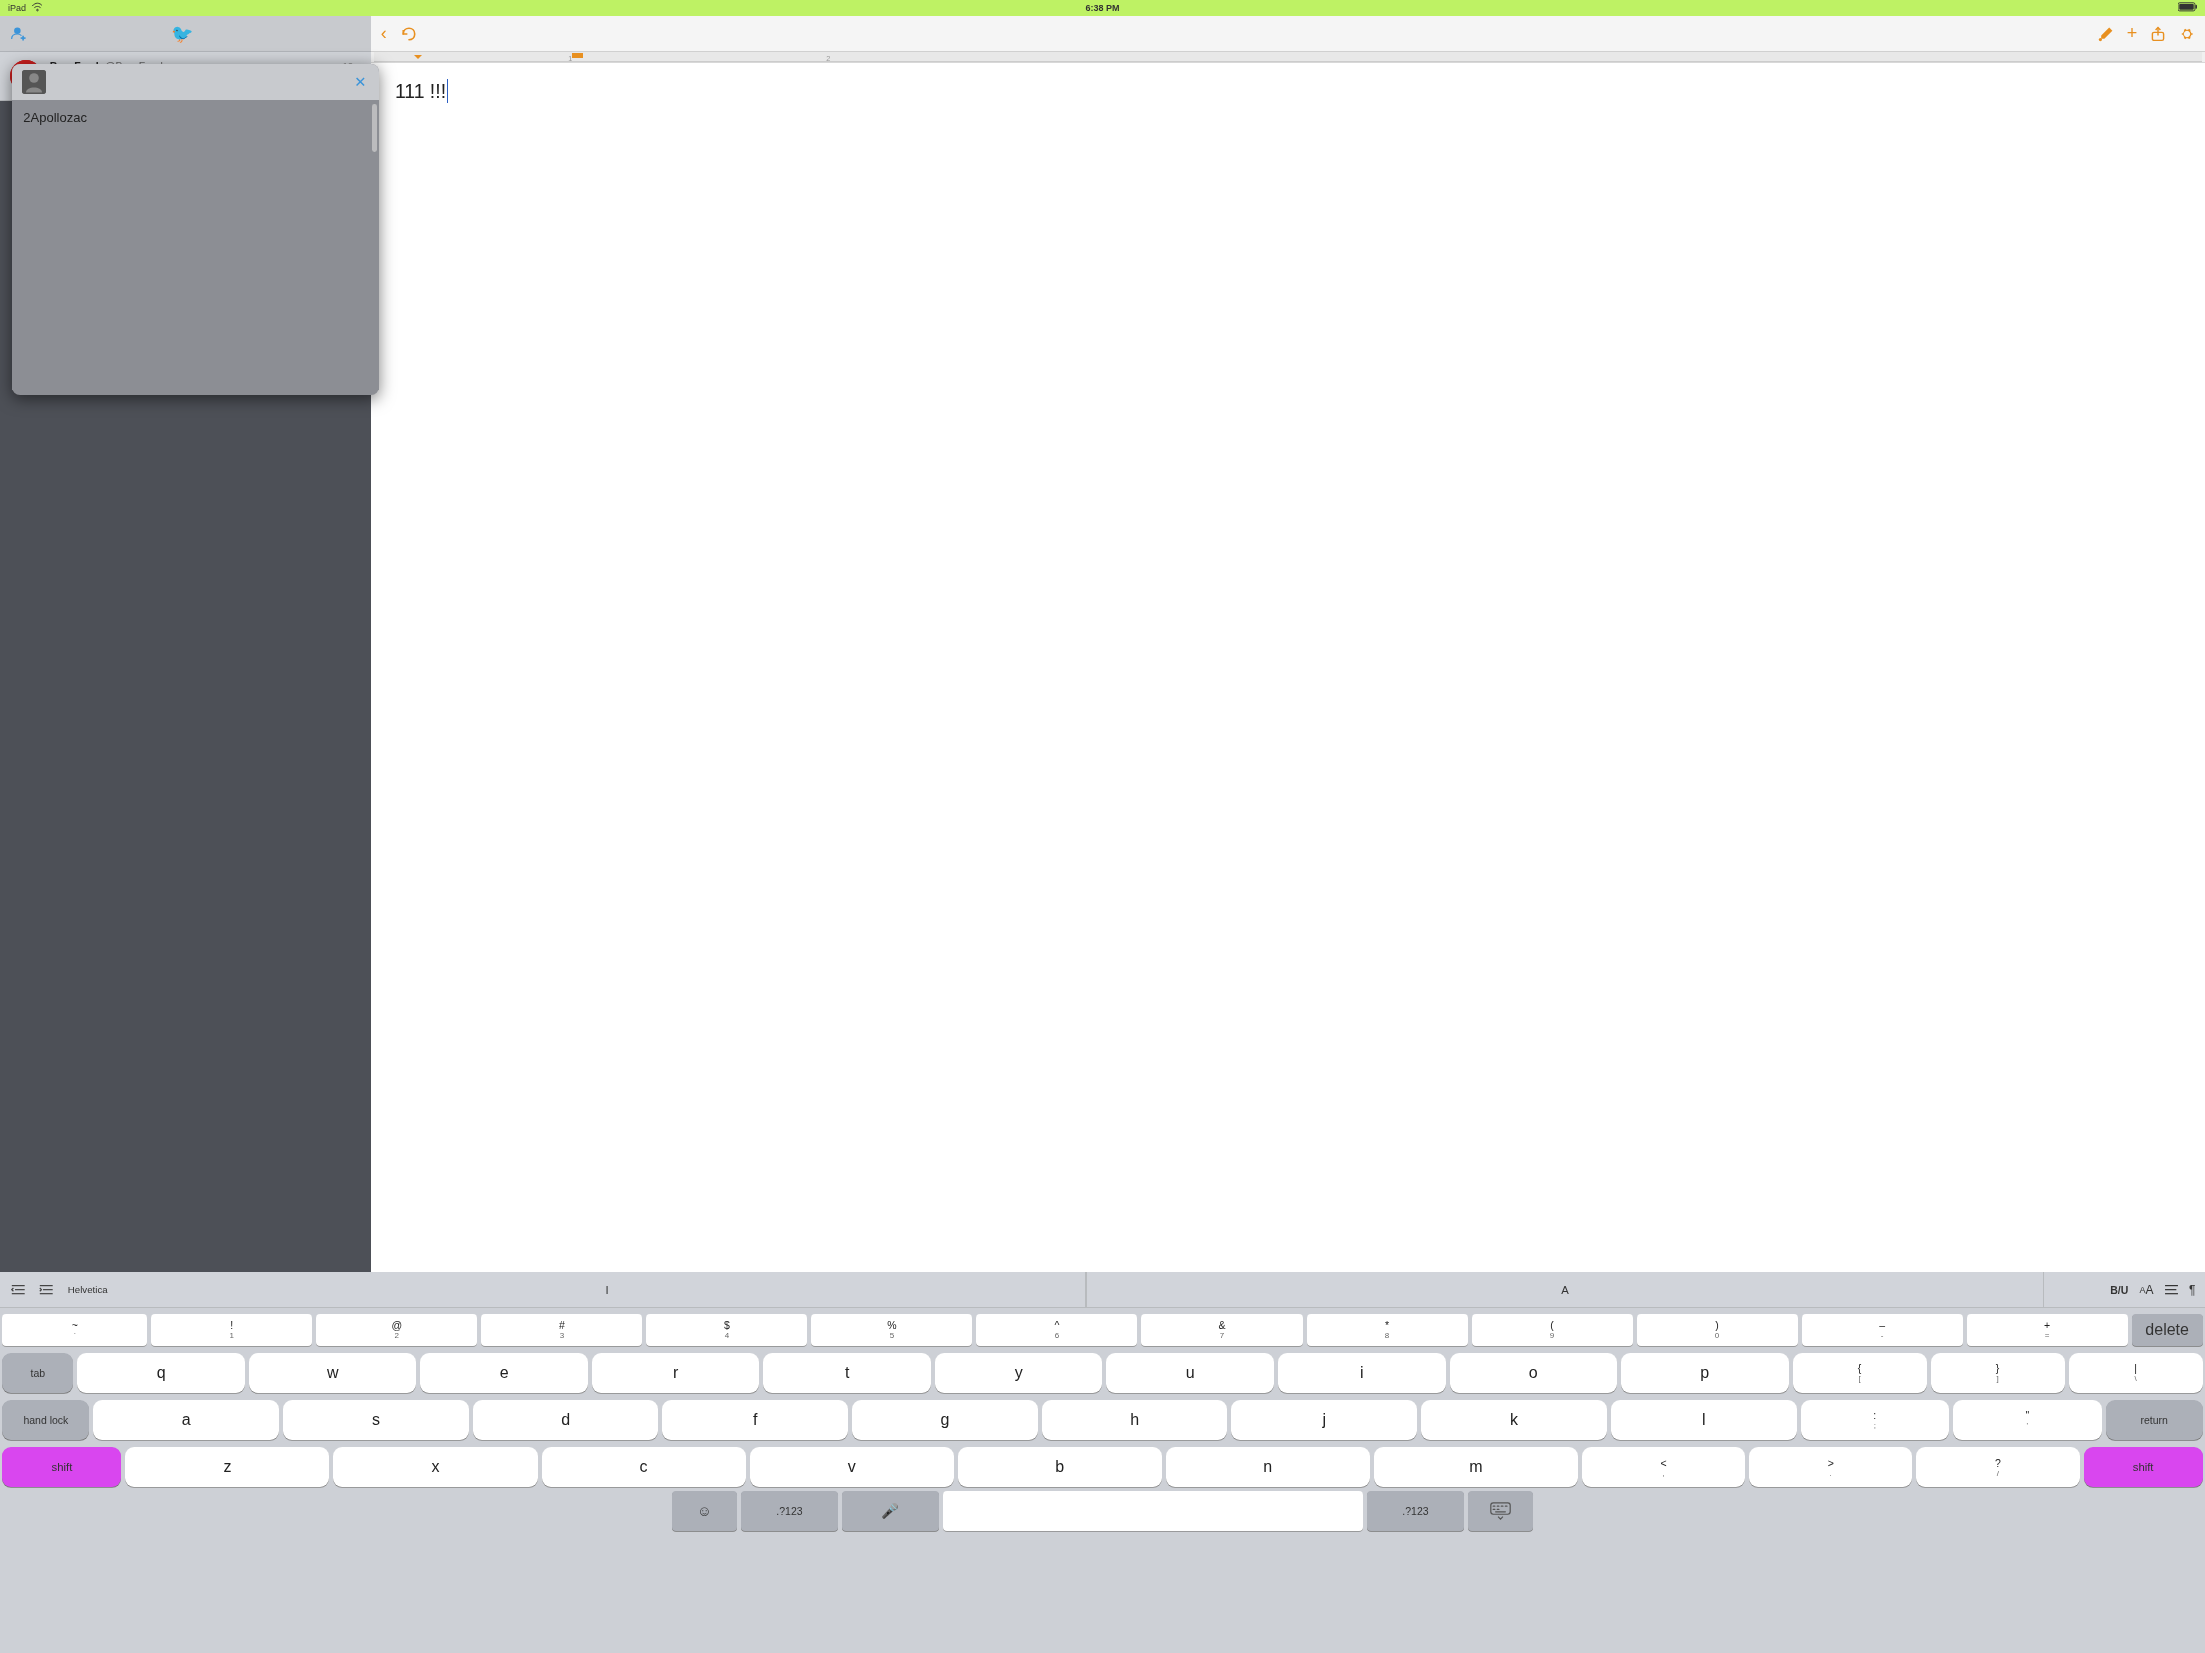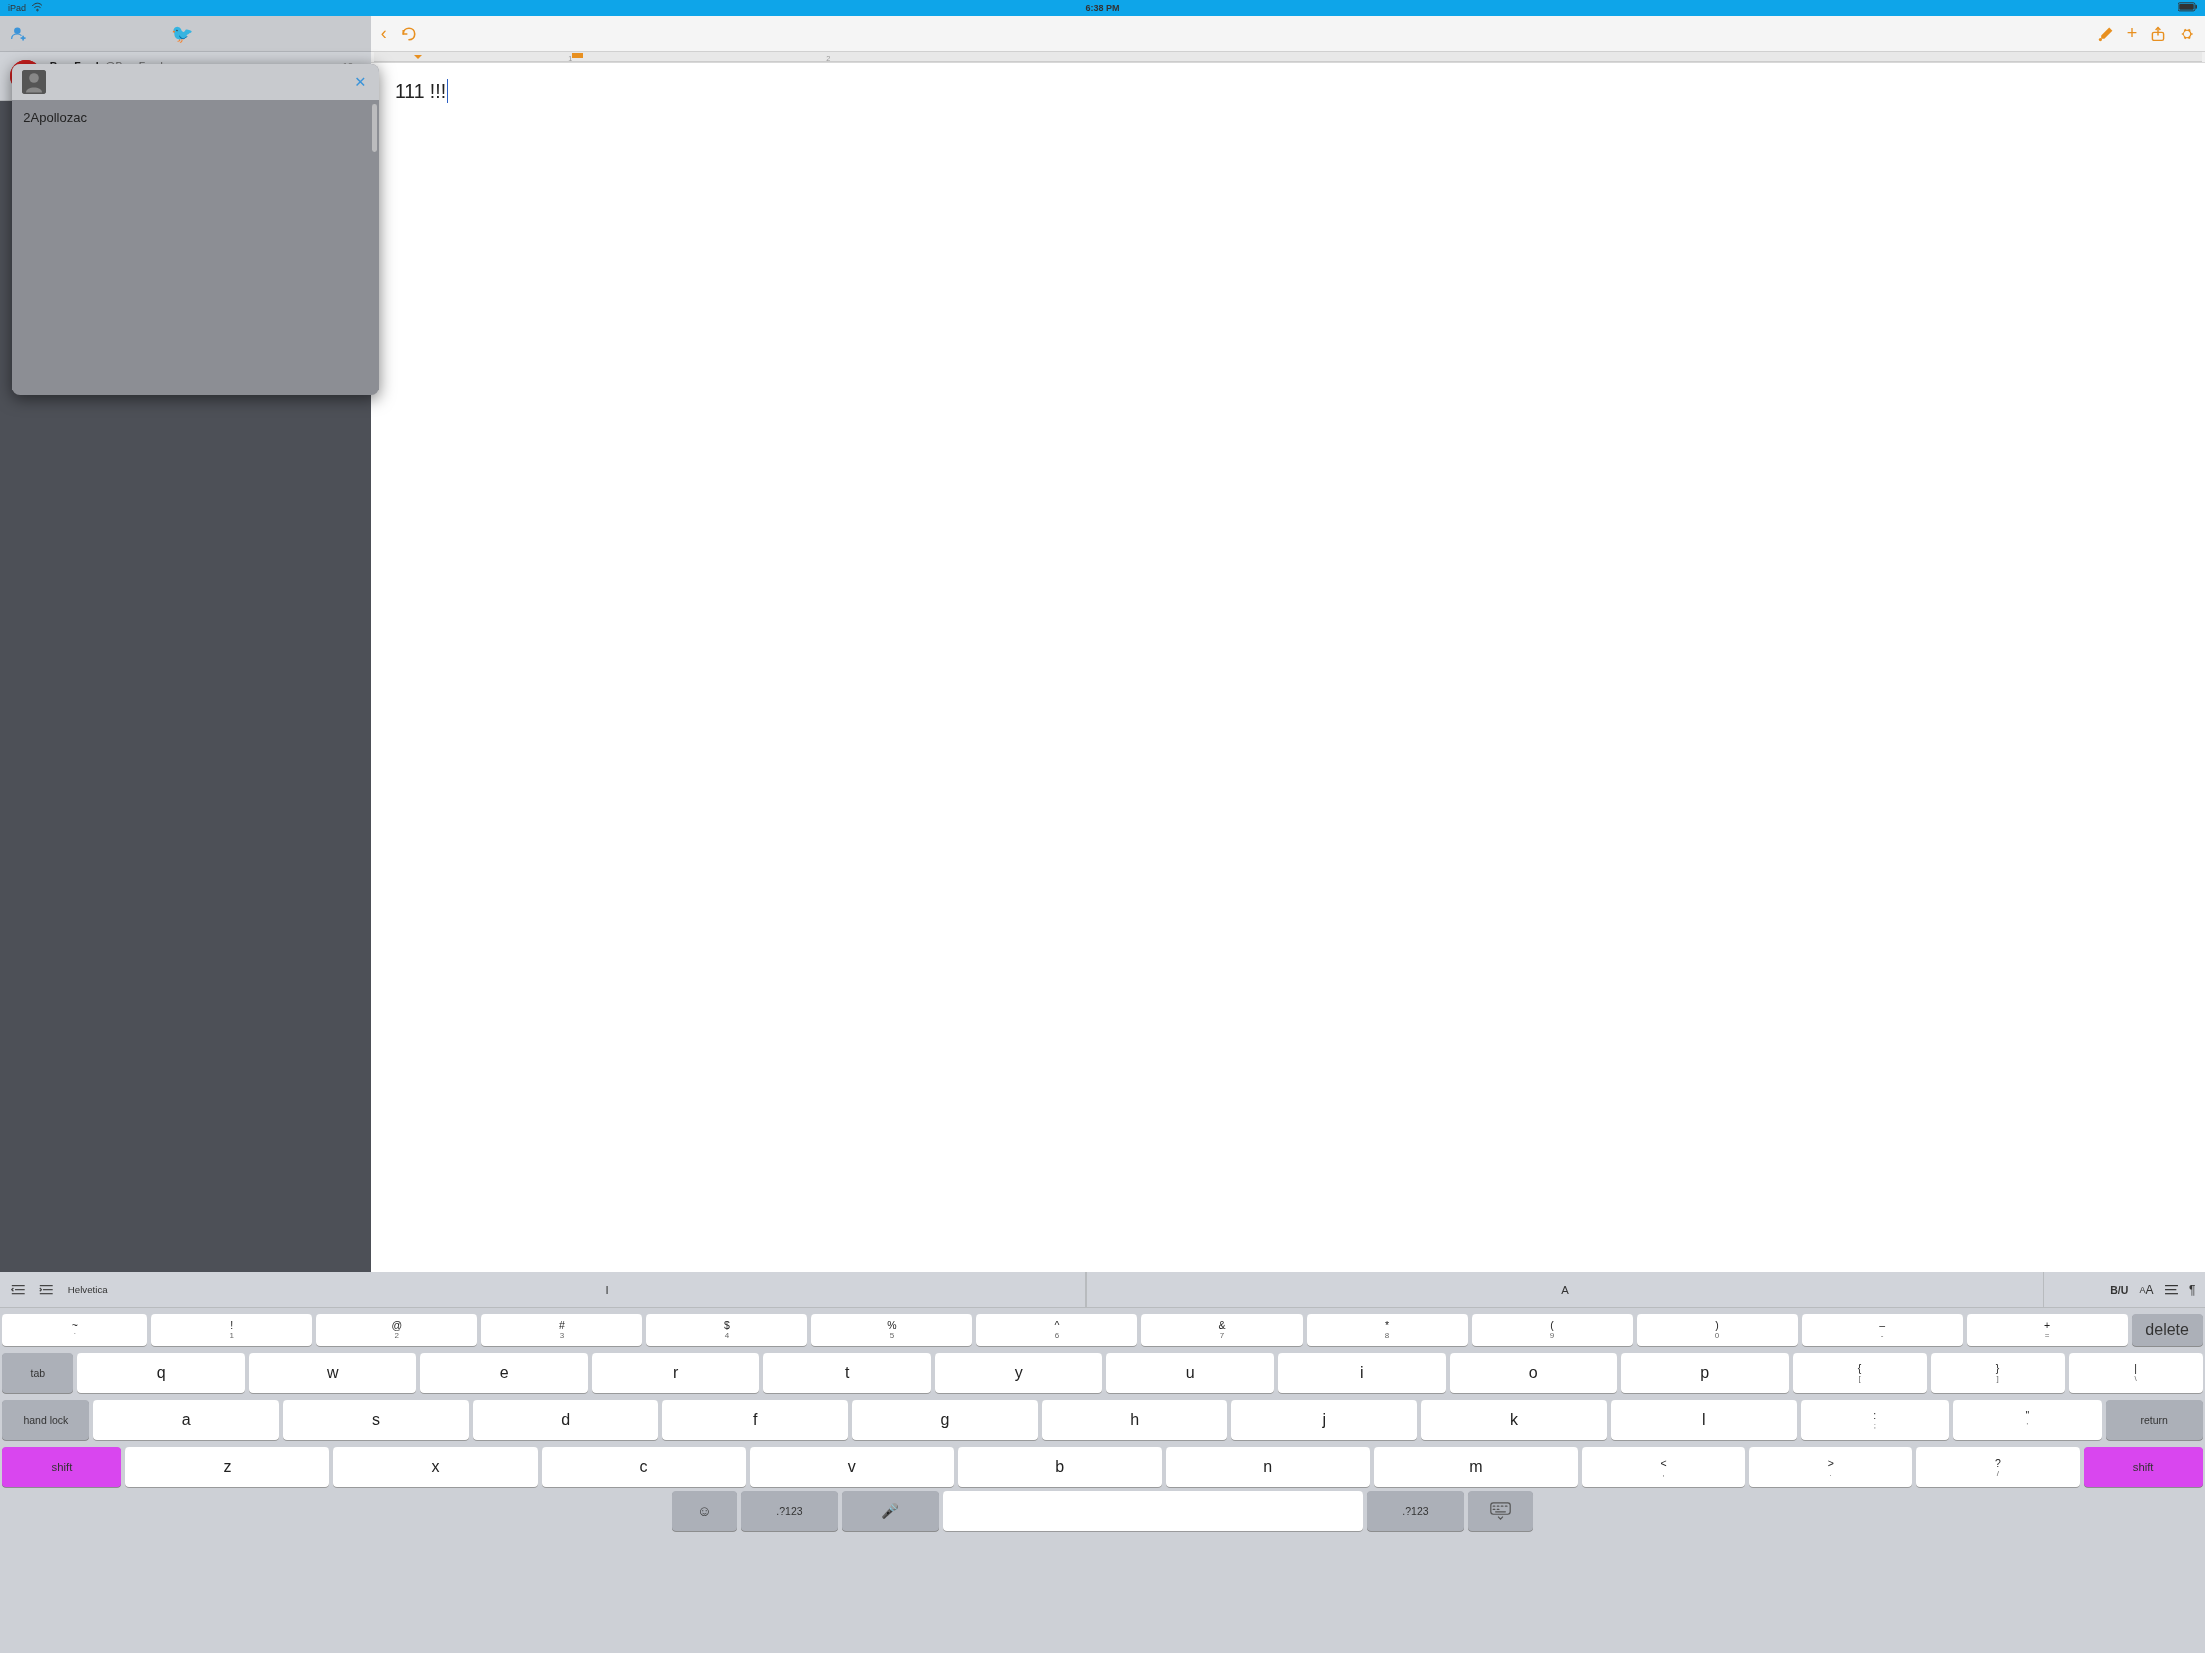--- a/index.html
+++ b/index.html
@@ -9,21 +9,21 @@
       overflow: hidden;
       font-family: -apple-system, 'Helvetica Neue', Helvetica, Arial, sans-serif;
       background: #000;
     }
 
     
     .status-bar {
       position: absolute;
       top: 0; left: 0; right: 0;
       height: 16px;
-      background: #0ea5e9;
+      background: #bef264;
       display: flex;
       align-items: center;
       justify-content: space-between;
       padding: 0 8px;
       font-size: 9px;
       color: #333;
       z-index: 100;
     }
     .status-left { display: flex; align-items: center; gap: 4.8px; }
     .status-center { position: absolute; left: 50%; transform: translateX(-50%); font-weight: 600; }
@@ -342,20 +342,21 @@
     }
     .key-num-row {
       height: 32px;
       flex: 1;
       font-size: 10.5px;
     }
     .key-num-row .sub { font-size: 8px; color: #666; }
     .key-alpha {
       height: 40px;
       font-size: 16px;
+      border-radius: 9px;
     }
     .key-delete {
       background: #acb0b8;
       color: #333;
       box-shadow: 0 0.8px 0 #777;
       font-size: 10.5px;
       width: 71px;
     }
     .key-tab {
       background: #acb0b8;

